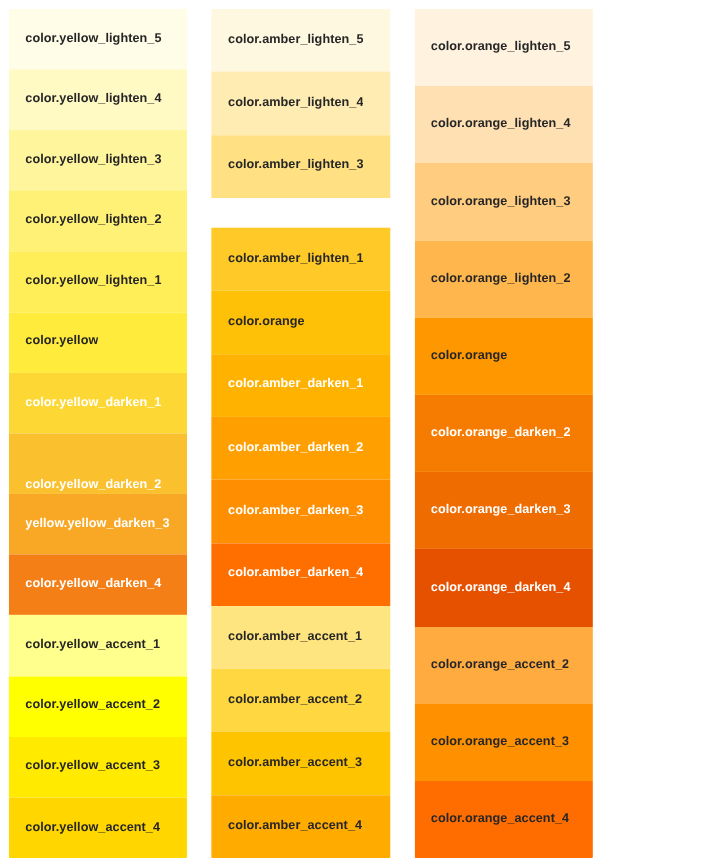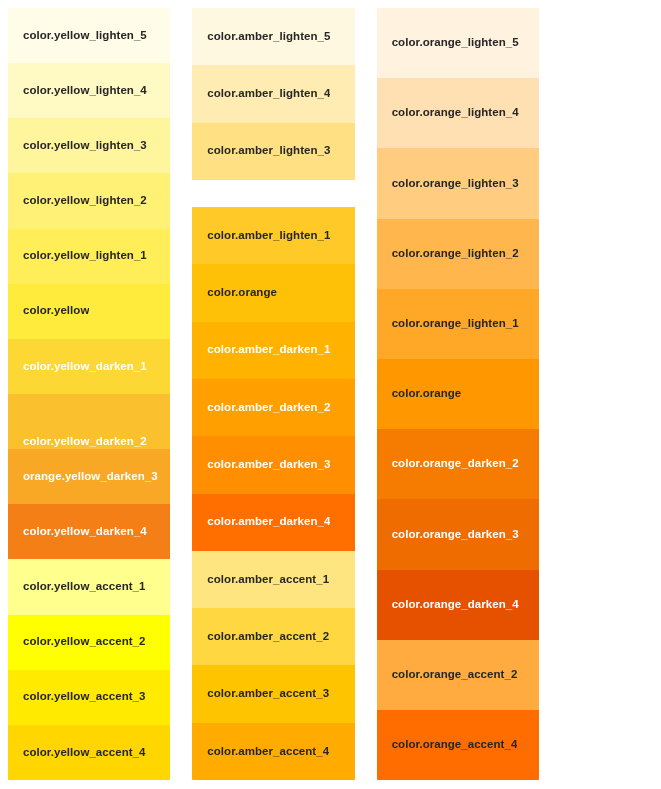--- a/index.html
+++ b/index.html
@@ -78,21 +78,21 @@
       <div class="swatch dark-text" style="background-color: rgb(255, 235, 59);">
         <span class="swatch-label">color.yellow</span>
       </div>
       <div class="swatch light-text" style="background-color: rgb(253, 216, 53);">
         <span class="swatch-label">color.yellow_darken_1</span>
       </div>
       <div class="swatch light-text" style="background-color: rgb(251, 192, 45); align-items: flex-end;">
         <span class="swatch-label">color.yellow_darken_2</span>
       </div>
       <div class="swatch light-text" style="background-color: rgb(249, 168, 37);">
-        <span class="swatch-label">orange.yellow_darken_3</span>
+        <span class="swatch-label">yellow.yellow_darken_3</span>
       </div>
       <div class="swatch light-text" style="background-color: rgb(245, 127, 23);">
         <span class="swatch-label">color.yellow_darken_4</span>
       </div>
       <div class="swatch dark-text" style="background-color: rgb(255, 255, 141);">
         <span class="swatch-label">color.yellow_accent_1</span>
       </div>
       <div class="swatch dark-text" style="background-color: rgb(255, 255, 0);">
         <span class="swatch-label">color.yellow_accent_2</span>
       </div>
@@ -150,35 +150,35 @@
       </div>
       <div class="swatch dark-text" style="background-color: rgb(255, 224, 178);">
         <span class="swatch-label">color.orange_lighten_4</span>
       </div>
       <div class="swatch dark-text" style="background-color: rgb(255, 204, 128);">
         <span class="swatch-label">color.orange_lighten_3</span>
       </div>
       <div class="swatch dark-text" style="background-color: rgb(255, 183, 77);">
         <span class="swatch-label">color.orange_lighten_2</span>
       </div>
-      <div class="swatch dark-text" style="background-color: rgb(255, 167, 38);">
-        <span class="swatch-label">color.orange_lighten_1</span>
-      </div>
       <div class="swatch dark-text" style="background-color: rgb(255, 152, 0);">
         <span class="swatch-label">color.orange</span>
       </div>
       <div class="swatch light-text" style="background-color: rgb(245, 124, 0);">
         <span class="swatch-label">color.orange_darken_2</span>
       </div>
       <div class="swatch light-text" style="background-color: rgb(239, 108, 0);">
         <span class="swatch-label">color.orange_darken_3</span>
       </div>
       <div class="swatch light-text" style="background-color: rgb(230, 81, 0);">
         <span class="swatch-label">color.orange_darken_4</span>
       </div>
       <div class="swatch dark-text" style="background-color: rgb(255, 171, 64);">
         <span class="swatch-label">color.orange_accent_2</span>
       </div>
+      <div class="swatch dark-text" style="background-color: rgb(255, 145, 0);">
+        <span class="swatch-label">color.orange_accent_3</span>
+      </div>
       <div class="swatch dark-text" style="background-color: rgb(255, 109, 0);">
         <span class="swatch-label">color.orange_accent_4</span>
       </div>
     </div>
   </div>
 
 </body></html>

